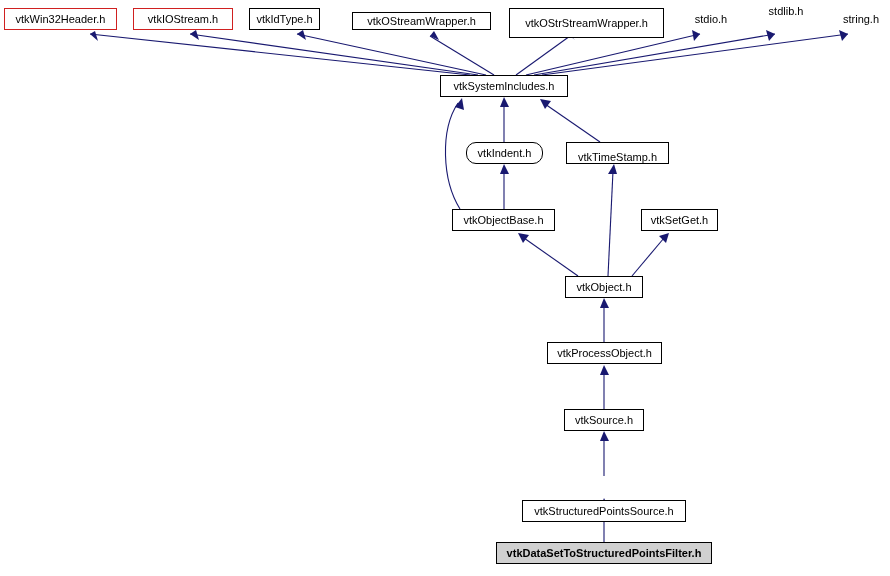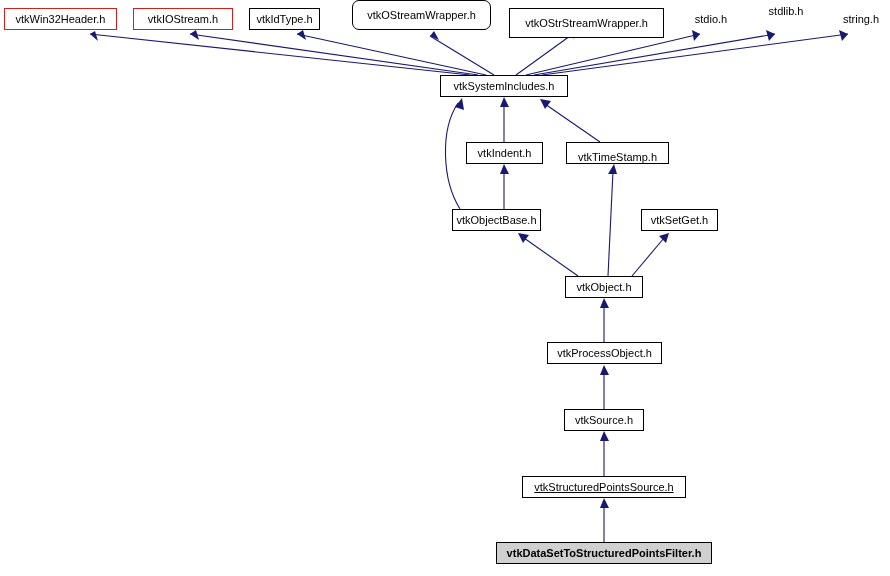--- a/index.html
+++ b/index.html
@@ -129,67 +129,67 @@
 
   <div class="node red" style="left:4px;top:8px;width:113px;height:22px;">
     <span>vtkWin32Header.h</span>
   </div>
   <div class="node red" style="left:133px;top:8px;width:100px;height:22px;">
     <span>vtkIOStream.h</span>
   </div>
   <div class="node" style="left:249px;top:8px;width:71px;height:22px;">
     <span>vtkIdType.h</span>
   </div>
-  <div class="node" style="left:352px;top:0;width:139px;height:30px;border-radius:7px;">
+  <div class="node" style="left:352px;top:12px;width:139px;height:18px;">
     <span>vtkOStreamWrapper.h</span>
   </div>
   <div class="node" style="left:509px;top:8px;width:155px;height:30px;">
     <span>vtkOStrStreamWrapper.h</span>
   </div>
   <div class="node plain" style="left:681px;top:8px;width:60px;height:22px;text-align:right;">
     <span>stdio.h</span>
   </div>
   <div class="node plain" style="left:755px;top:0;width:62px;height:22px;">
     <span>stdlib.h</span>
   </div>
   <div class="node plain" style="left:831px;top:8px;width:60px;height:22px;">
     <span>string.h</span>
   </div>
 
   <div class="node" style="left:440px;top:75px;width:128px;height:22px;">
     <span>vtkSystemIncludes.h</span>
   </div>
 
-  <div class="node" style="left:466px;top:142px;width:77px;height:22px;">
+  <div class="node" style="left:466px;top:142px;width:77px;height:22px;border-radius:10px;">
     <span>vtkIndent.h</span>
   </div>
   <div class="node" style="left:566px;top:142px;width:103px;height:22px;align-items:flex-end;">
     <span>vtkTimeStamp.h</span>
   </div>
 
-  <div class="node" style="left:452px;top:209px;width:89px;height:22px;">
+  <div class="node" style="left:452px;top:209px;width:103px;height:22px;">
     <span>vtkObjectBase.h</span>
   </div>
   <div class="node" style="left:641px;top:209px;width:77px;height:22px;">
     <span>vtkSetGet.h</span>
   </div>
 
   <div class="node" style="left:565px;top:276px;width:78px;height:22px;">
     <span>vtkObject.h</span>
   </div>
 
   <div class="node" style="left:547px;top:342px;width:115px;height:22px;">
     <span>vtkProcessObject.h</span>
   </div>
 
   <div class="node" style="left:564px;top:409px;width:80px;height:22px;">
     <span>vtkSource.h</span>
   </div>
 
-  <div class="node" style="left:522px;top:476px;width:164px;height:22px;text-decoration:underline;">
+  <div class="node" style="left:522px;top:500px;width:164px;height:22px;">
     <span>vtkStructuredPointsSource.h</span>
   </div>
 
   <div class="node current" style="left:496px;top:542px;width:216px;height:22px;">
     <span>vtkDataSetToStructuredPointsFilter.h</span>
   </div>
 
 </div>
 
 </body></html>

